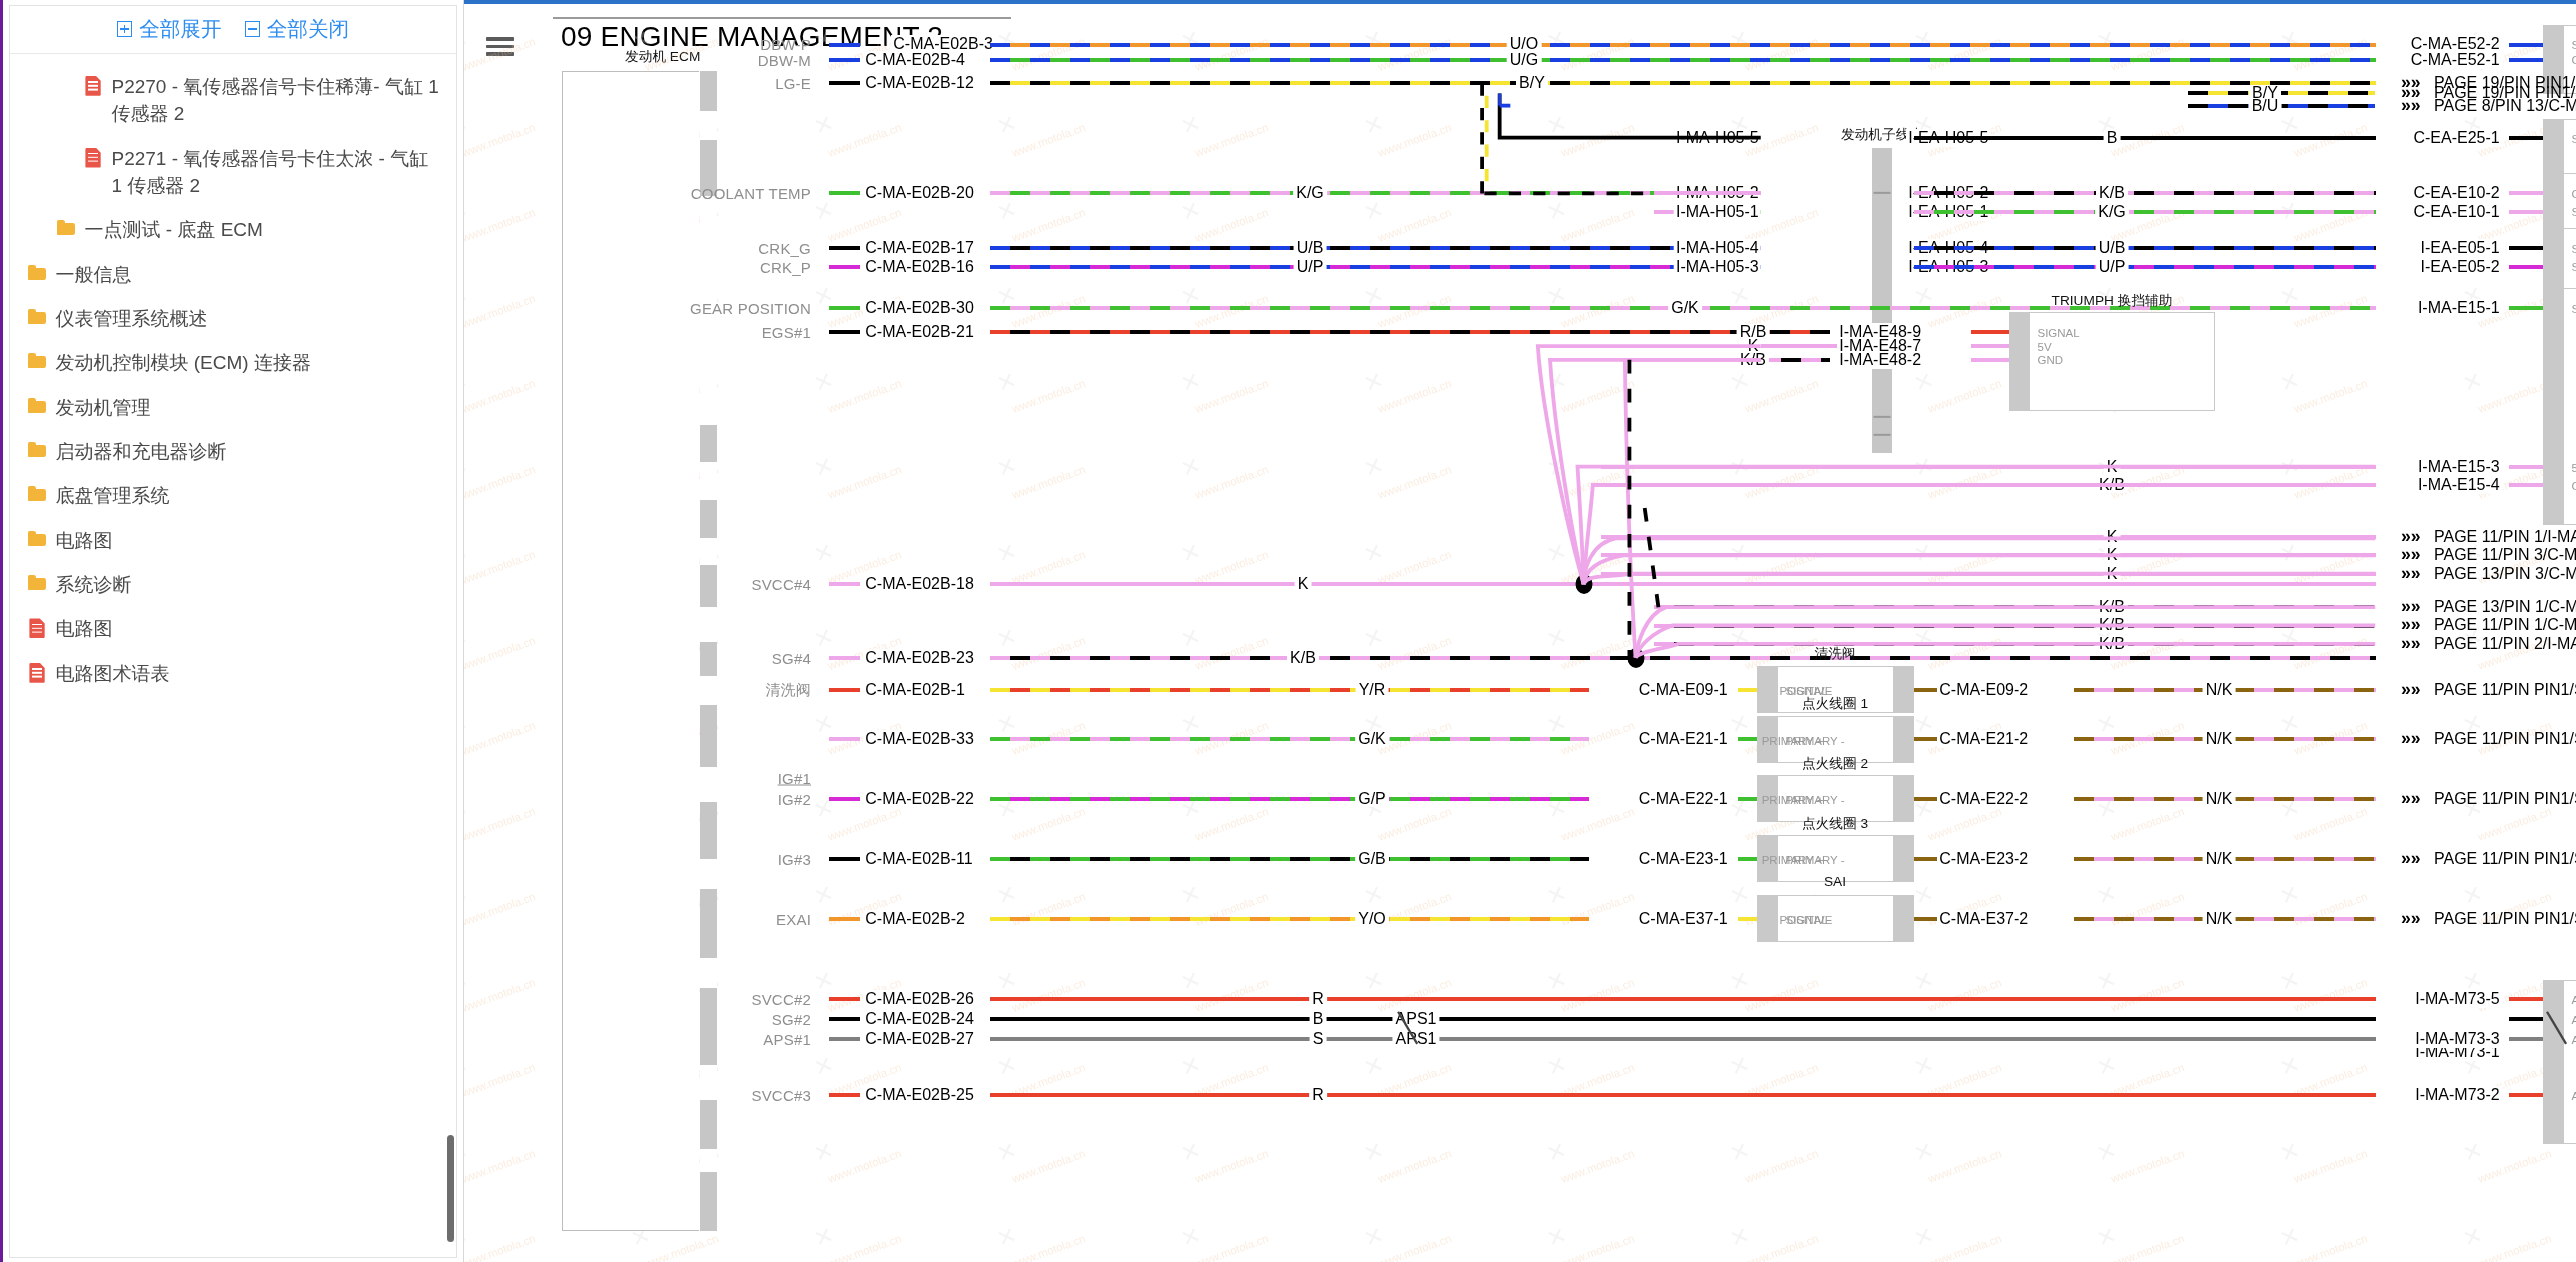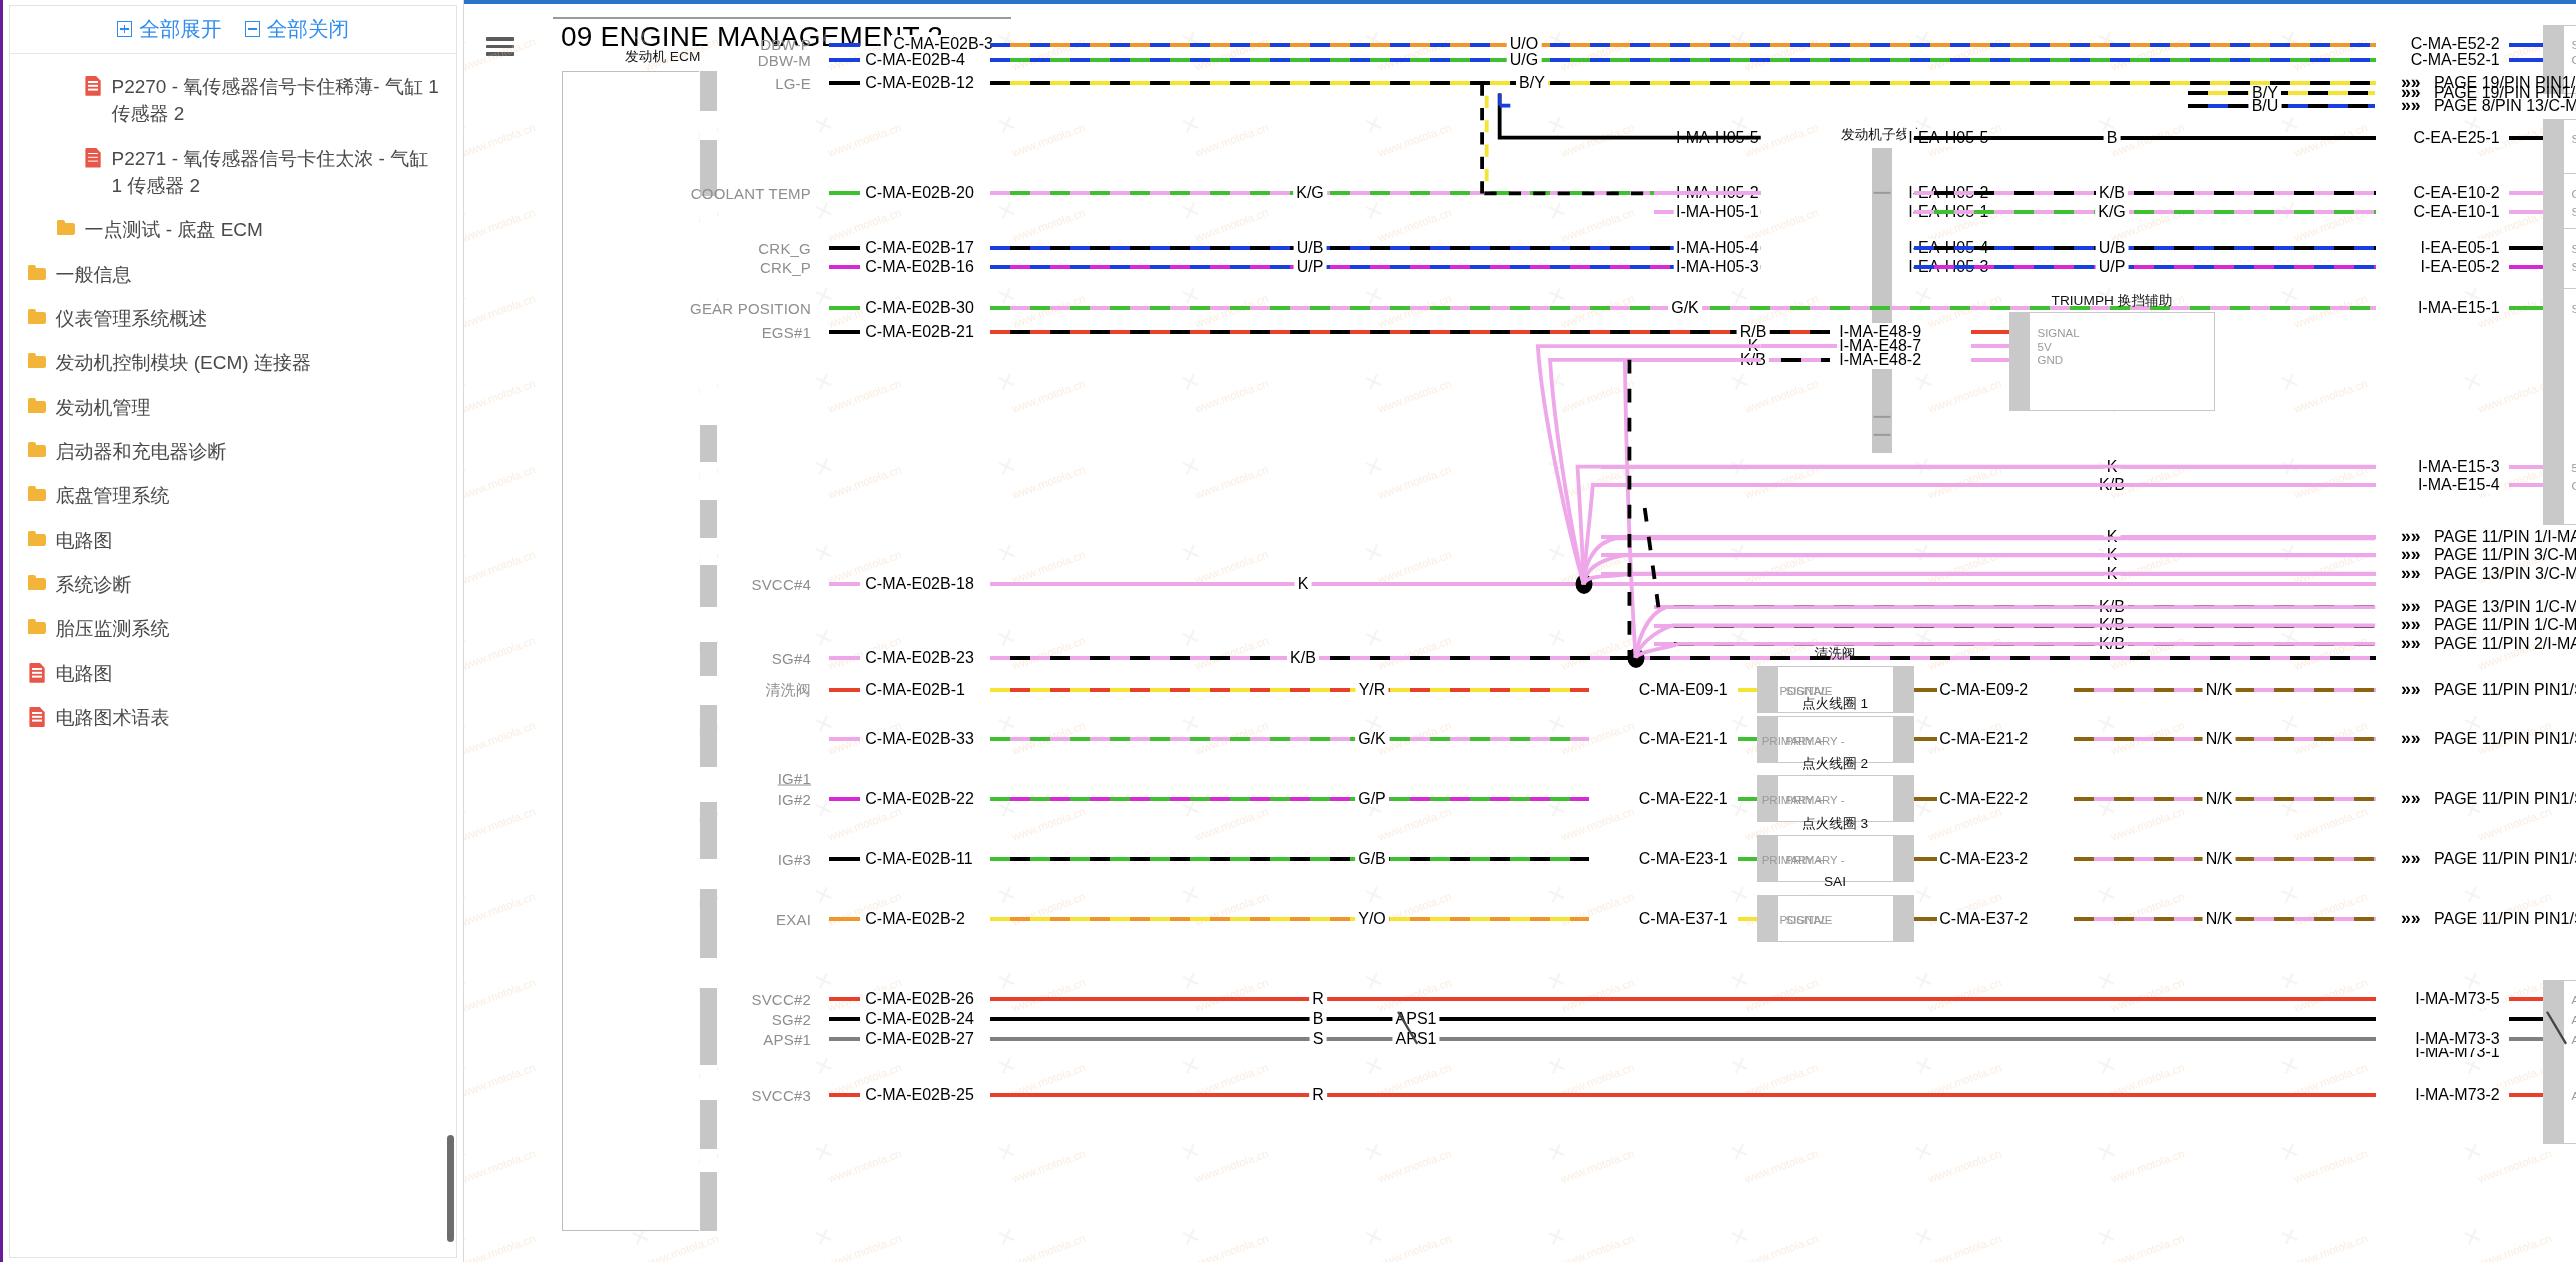--- a/index.html
+++ b/index.html
@@ -150,24 +150,20 @@
               <span class="ic folder"></span>
               <span class="lbl">底盘管理系统</span>
             </div>
             <div class="node lv0">
               <span class="ic folder"></span>
               <span class="lbl">电路图</span>
             </div>
             <div class="node lv0">
               <span class="ic folder"></span>
               <span class="lbl">系统诊断</span>
-            </div>
-            <div class="node lv0">
-              <span class="ic folder"></span>
-              <span class="lbl">胎压监测系统</span>
             </div>
             <div class="node lv0">
               <span class="ic doc"></span>
               <span class="lbl">电路图</span>
             </div>
             <div class="node lv0">
               <span class="ic doc"></span>
               <span class="lbl">电路图术语表</span>
             </div>
           </div>

